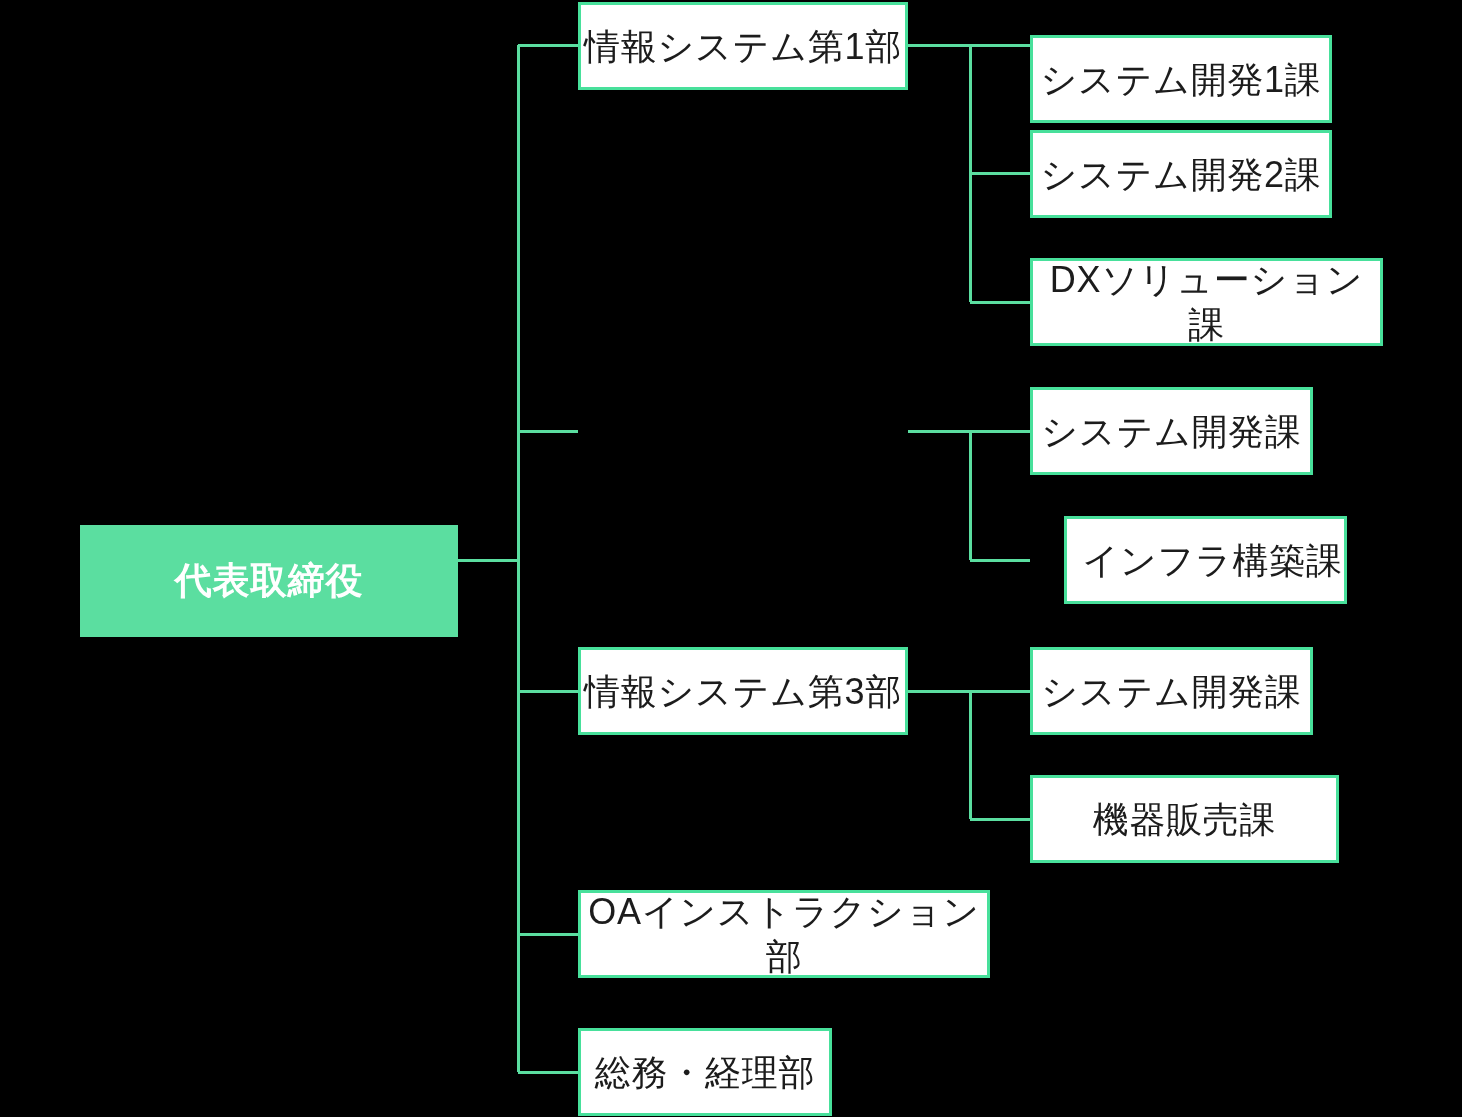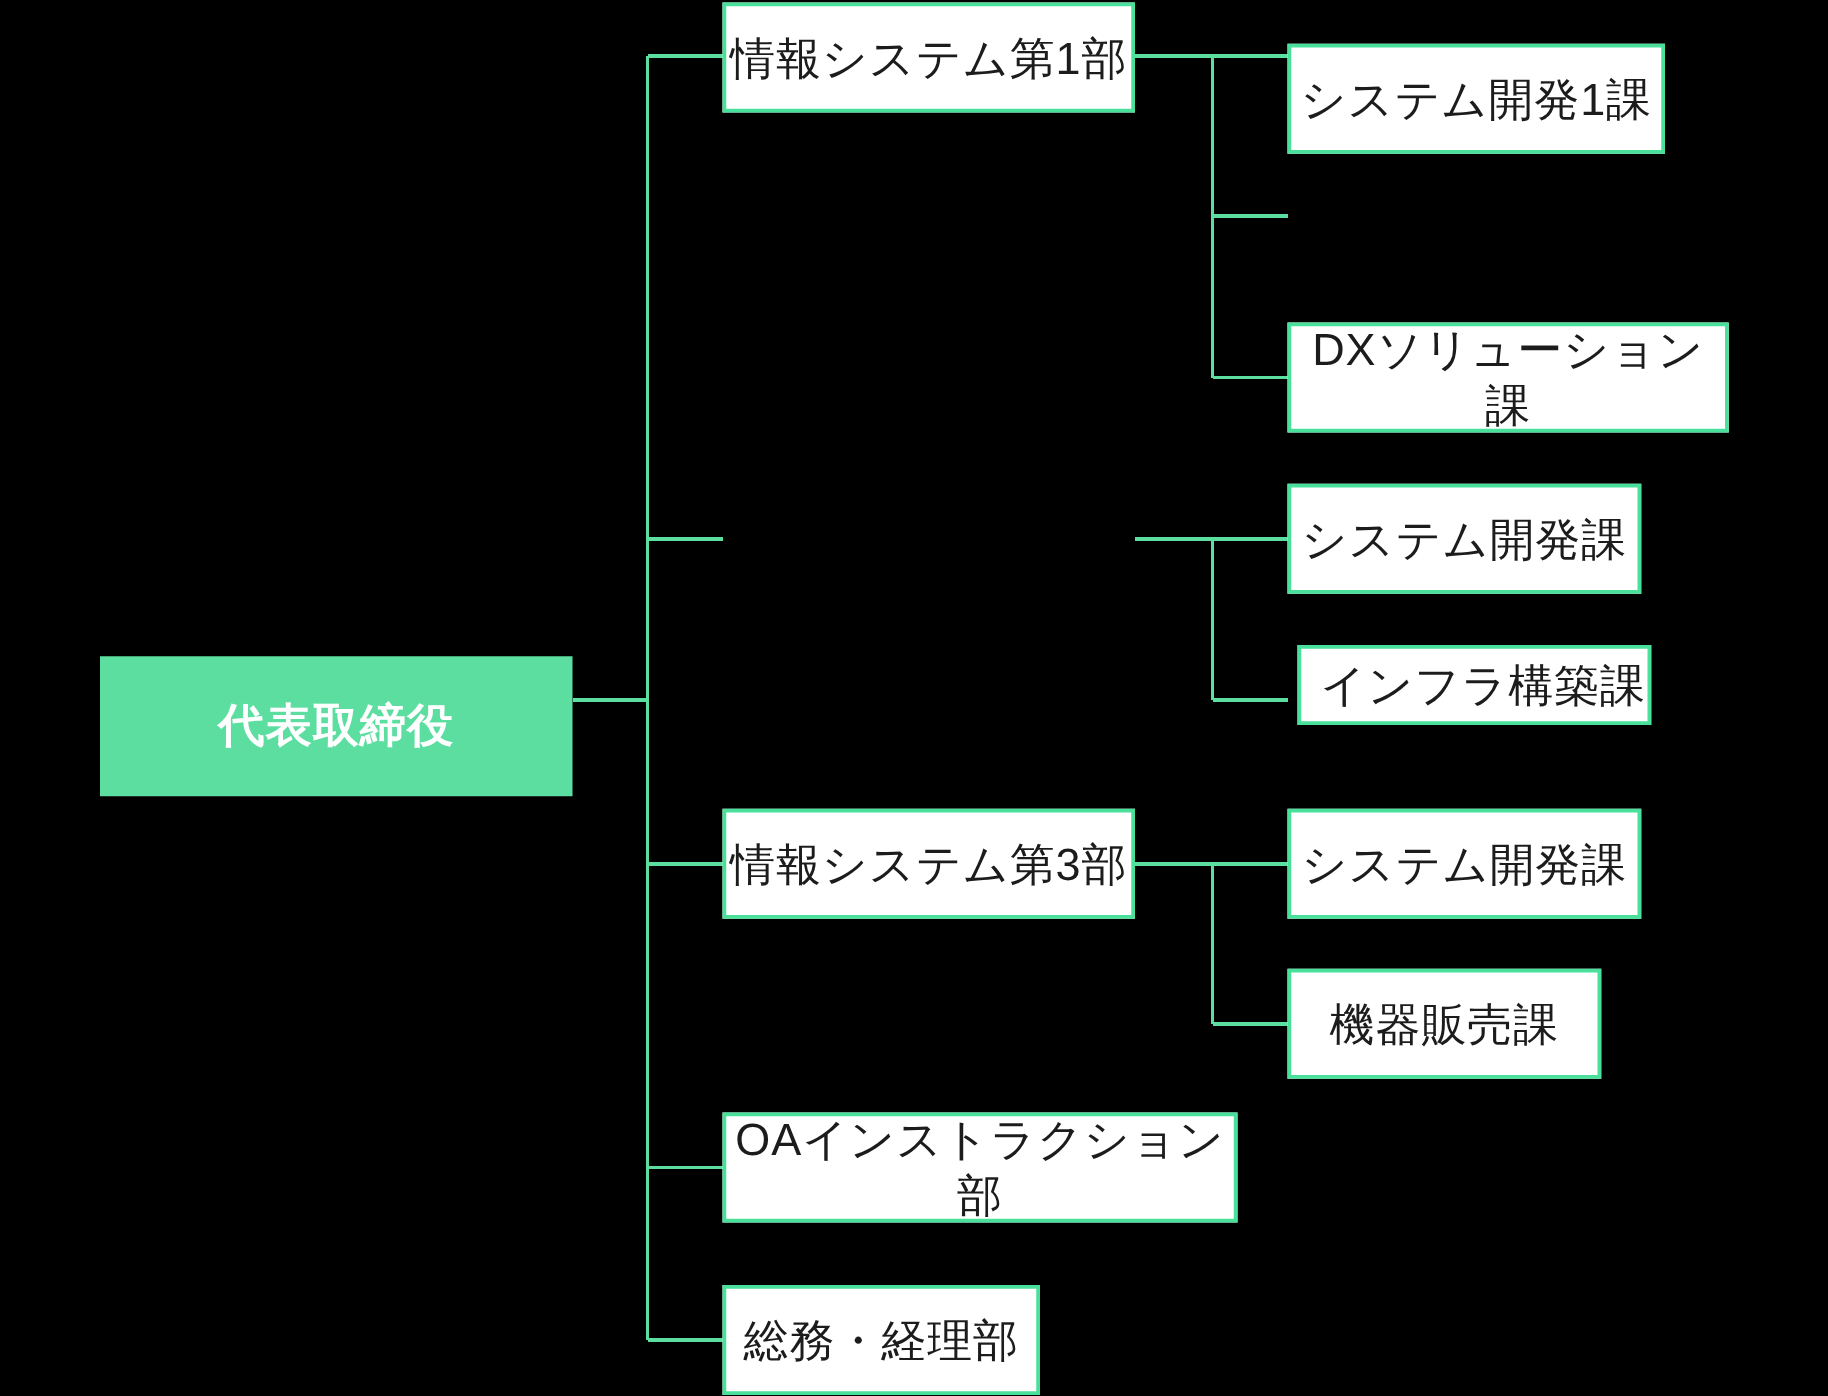--- a/index.html
+++ b/index.html
@@ -91,24 +91,25 @@
 
 
   <div class="node branch" style="left:578px; top:647px; width:330px; height:88px;">情報システム第3部</div>
 
   <div class="node branch" style="left:578px; top:1028px; width:254px; height:88px;">総務・経理部</div>
 
   <div class="node branch" style="left:578px; top:890px; width:412px; height:88px;">OAインストラクション部</div>
 
   <div class="node branch" style="left:1030px; top:2px; width:302px; height:88px;margin-top:33px;">システム開発1課</div>
 
+  <div class="node branch" style="left:1030px; top:130px; width:302px; height:88px;">システム開発2課</div>
 
   <div class="node branch" style="left:1030px; top:258px; width:353px; height:88px;">DXソリューション課</div>
 
   <div class="node branch" style="left:1030px; top:387px; width:283px; height:88px;">システム開発課</div>
 
-  <div class="node branch" style="left:1038px; top:516px; width:283px; height:64px;padding-left:14px;">インフラ構築課</div>
+  <div class="node branch" style="left:1064px; top:516px; width:283px; height:88px;padding-left:14px;">インフラ構築課</div>
 
   <div class="node branch" style="left:1030px; top:647px; width:283px; height:88px;">システム開発課</div>
 
-  <div class="node branch" style="left:1030px; top:775px; width:251px; height:88px;">機器販売課</div>
+  <div class="node branch" style="left:1030px; top:775px; width:309px; height:88px;">機器販売課</div>
 
 </div>
 
 </body></html>

